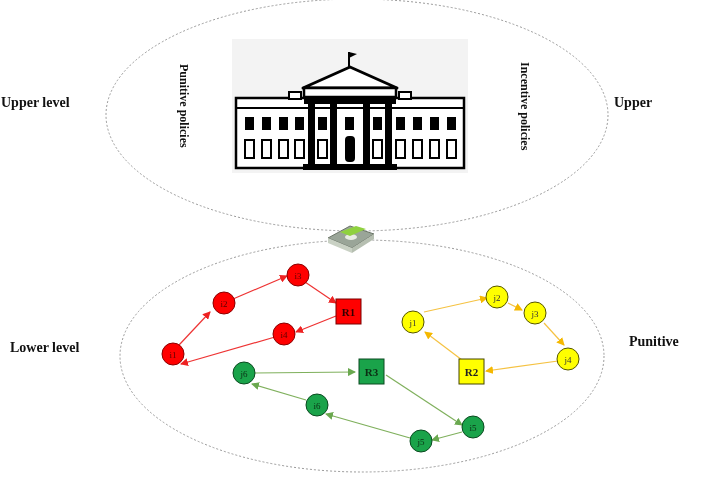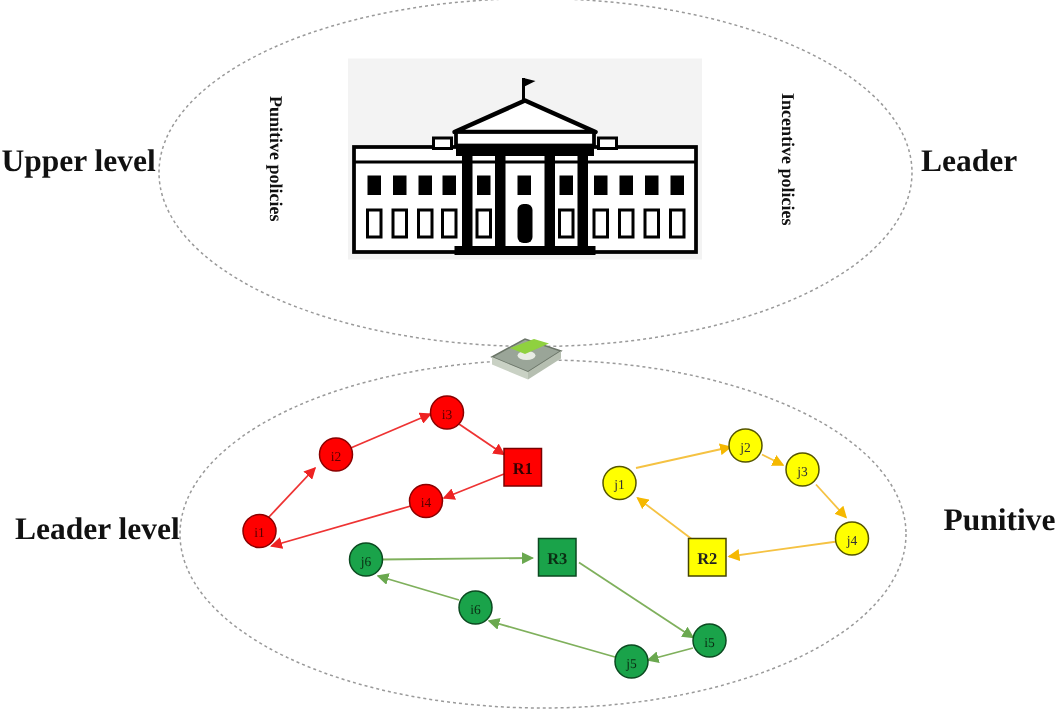--- a/index.html
+++ b/index.html
@@ -1,19 +1,19 @@
 <!DOCTYPE html>
 <html><head>
 <meta charset="utf-8">
 <style>
   html, body { margin: 0; padding: 0; background: #ffffff; }
   body { width: 708px; height: 480px; position: relative; overflow: hidden;
          font-family: "Liberation Serif", serif; }
   .canvas { position: absolute; left: 0; top: 0; width: 708px; height: 480px; }
-  .side-label { position: absolute; font-weight: bold; font-size: 21px; color: #111;
+  .side-label { position: absolute; font-weight: bold; font-size: 14px; color: #111;
                 font-family: "Liberation Serif", serif; white-space: nowrap; }
   .vert-label { position: absolute; font-weight: bold; font-size: 12px; color: #111;
                 font-family: "Liberation Serif", serif; white-space: nowrap;
                 transform-origin: left top; transform: rotate(90deg); }
   svg text { font-family: "Liberation Serif", serif; }
 </style>
 </head>
 <body>
 
 <div class="canvas">
@@ -175,18 +175,18 @@
     <text x="421" y="445" font-size="9" text-anchor="middle" fill="#0b2e14">j5</text>
   </g>
   <g>
     <circle cx="317" cy="405" r="11" fill="#1aa34a" stroke="#0b4a20" stroke-width="1"></circle>
     <text x="317" y="409" font-size="9" text-anchor="middle" fill="#0b2e14">i6</text>
   </g>
 </svg>
 </div>
 
 <div class="side-label" style="left:1px; top:95px;">Upper level</div>
-<div class="side-label" style="left:614px; top:95px;">Leader</div>
-<div class="side-label" style="left:10px; top:340px;">Leader level</div>
+<div class="side-label" style="left:614px; top:95px;">Upper</div>
+<div class="side-label" style="left:10px; top:340px;">Lower level</div>
 <div class="side-label" style="left:629px; top:334px;">Punitive</div>
 
 <div class="vert-label" style="left:191px; top:64px;">Punitive policies</div>
 <div class="vert-label" style="left:532px; top:62px;">Incentive policies</div>
 
 </body></html>

